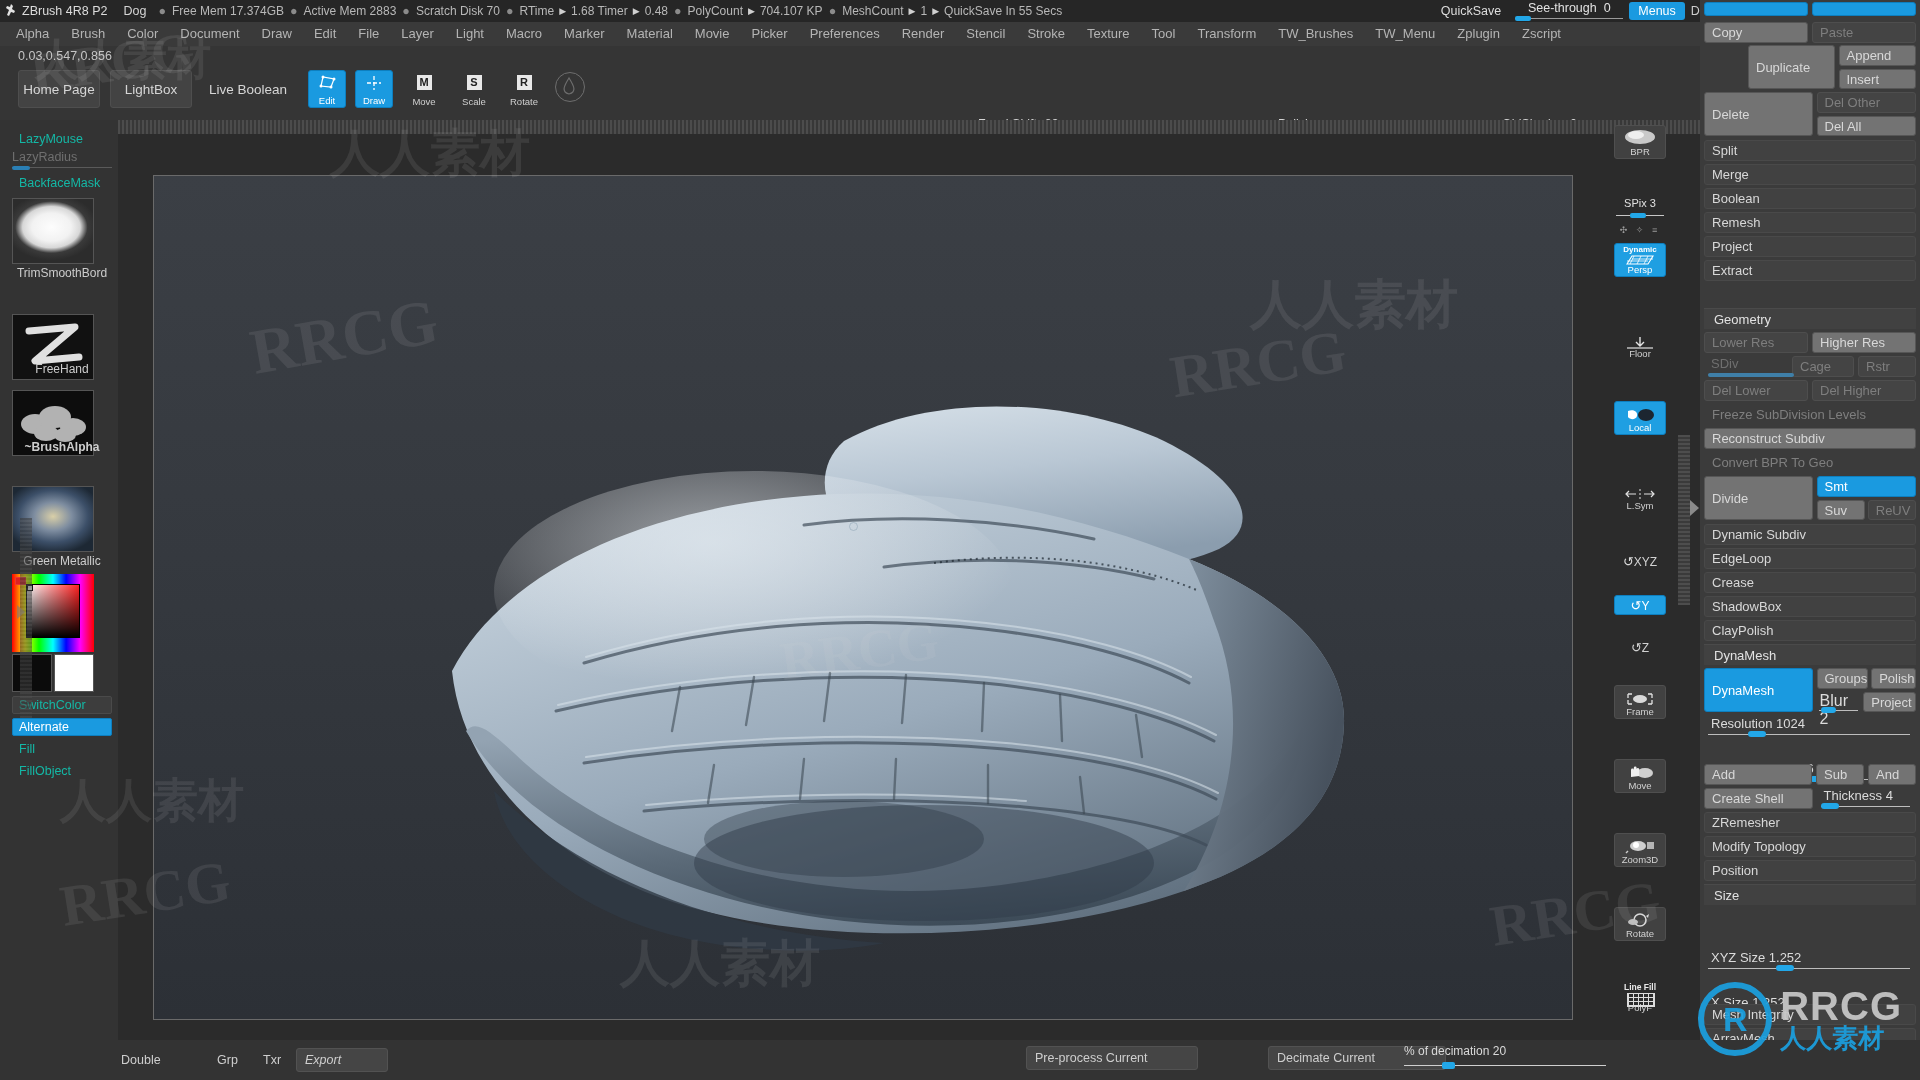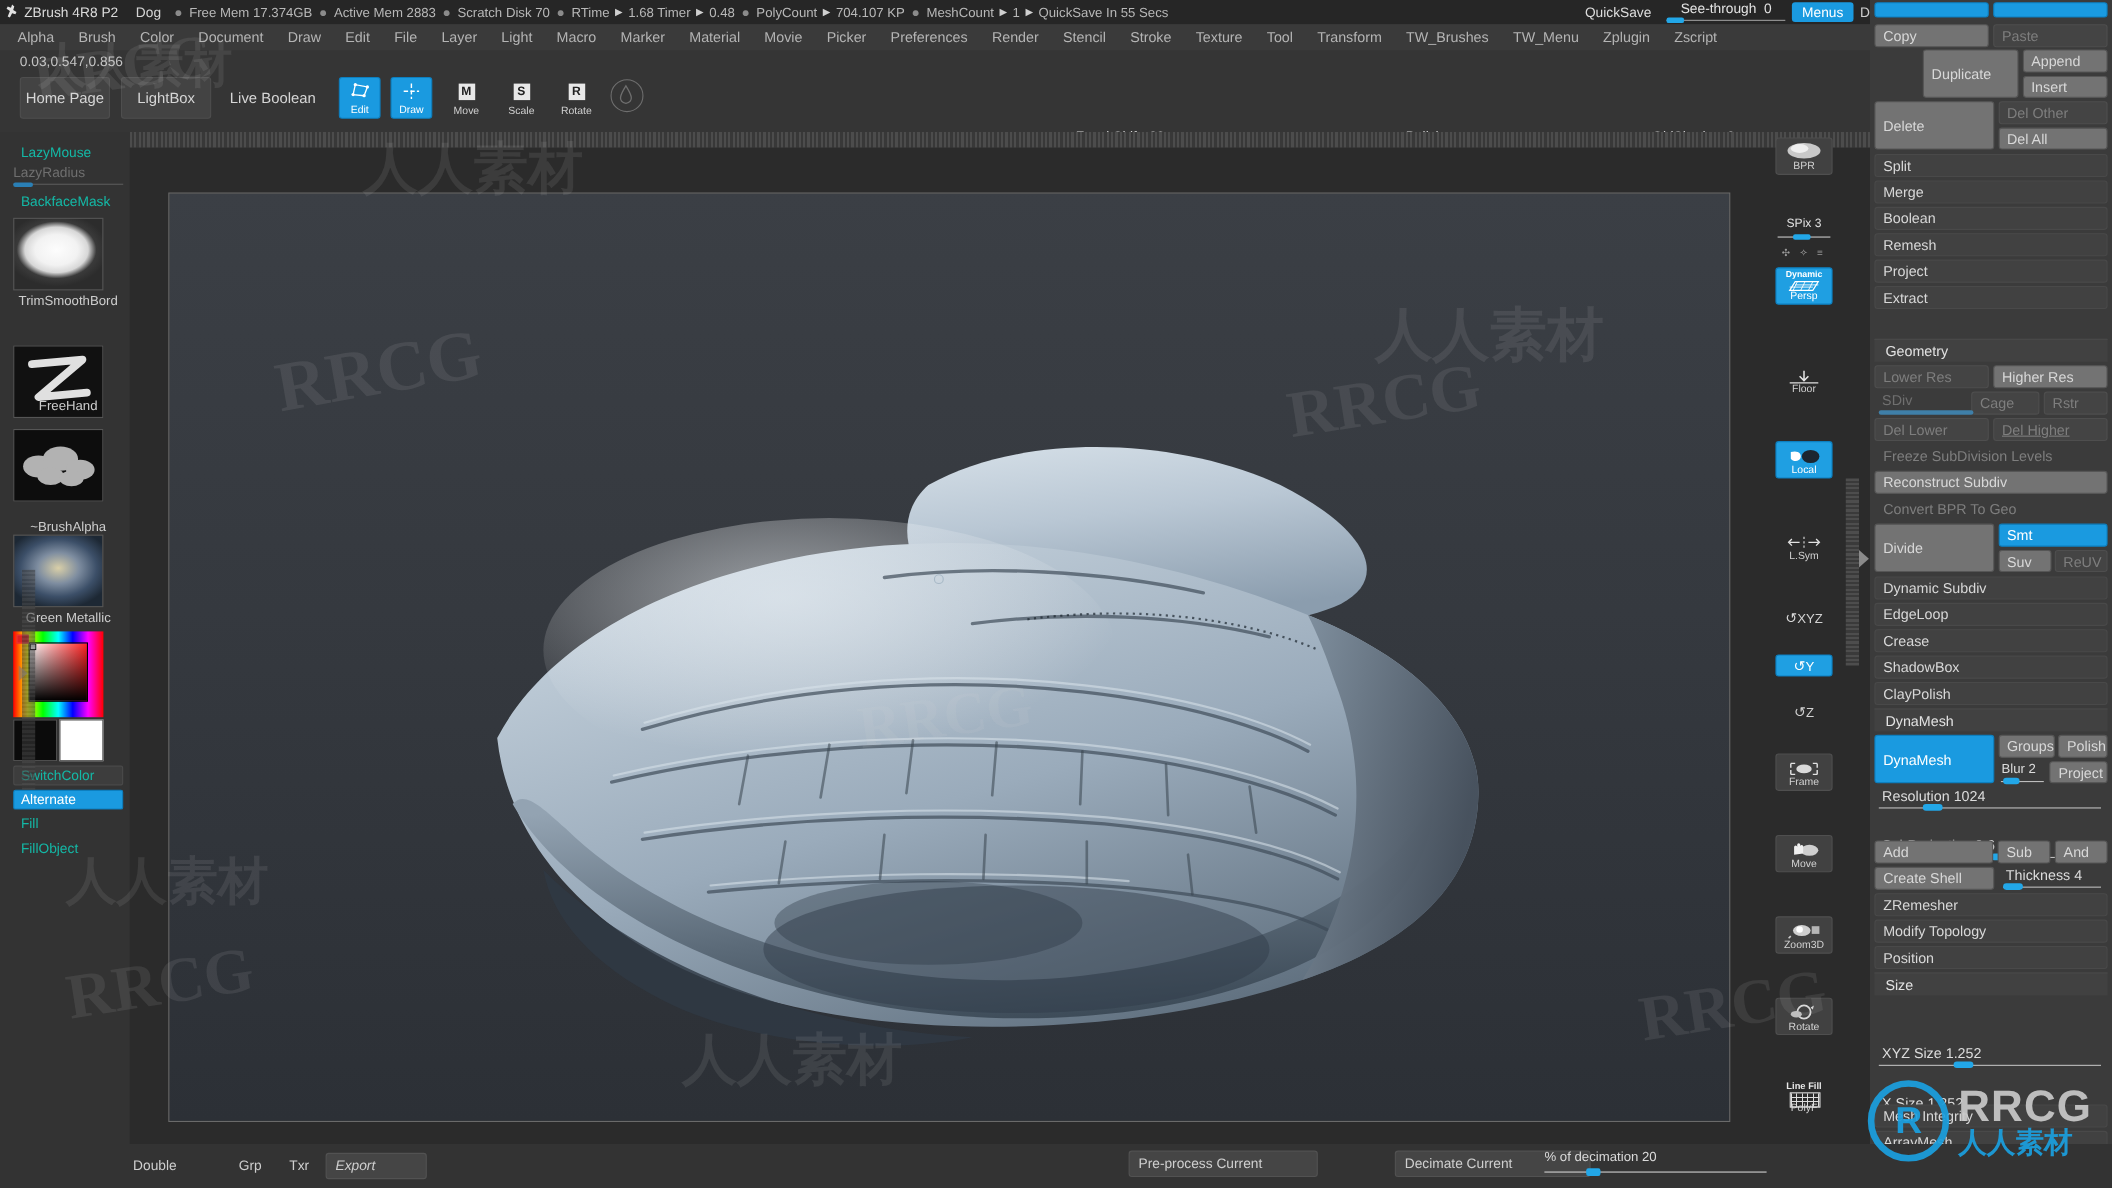--- a/index.html
+++ b/index.html
@@ -403,21 +403,21 @@
       <svg width="82" height="66" viewBox="0 0 82 66">
         <g fill="#cfcfcf" opacity=".85">
           <ellipse cx="22" cy="33" rx="14" ry="10"></ellipse>
             <ellipse cx="42" cy="26" rx="16" ry="11"></ellipse>
           <ellipse cx="60" cy="36" rx="13" ry="9"></ellipse>
             <ellipse cx="33" cy="42" rx="12" ry="8"></ellipse>
           <ellipse cx="52" cy="44" rx="11" ry="7"></ellipse>
         </g>
       </svg>
     </div>
-    <div class="swatch-cap" style="top:352px;">~BrushAlpha</div>
+    <div class="swatch-cap" style="top:320px;font-weight:bold;">~BrushAlpha</div>
 
     <div class="swatch sw-d" style="top:366px;"></div>
     <div class="swatch-cap" style="top:434px;">Green Metallic</div>
 
     <div class="colorpick" style="top:454px;">
       <div class="cp-inner"></div>
       <div class="cp-mark"></div>
       <div class="cp-dot"></div>
     </div>
     <div style="position:absolute; left:12px; top:534px; width:40px; height:38px; background:#0b0b0b; border:1px solid #555;"></div>
@@ -696,21 +696,21 @@
       <div class="rp-slider dim" style="flex:1;">
         <div class="lb">SDiv</div>
         <div class="tk" style="right:2px;"></div>
         <div class="kb" style="left:4px; width:86px; height:4px; background:#3f7fa8;"></div>
       </div>
       <div class="rp-btn dim" style="width:62px;">Cage</div>
       <div class="rp-btn dim" style="width:58px;">Rstr</div>
     </div>
     <div class="rp-row" style="top:380px; display:flex; gap:4px;">
       <div class="rp-btn dim" style="flex:1;">Del Lower</div>
-      <div class="rp-btn dim" style="flex:1;text-decoration:underline;">Del Higher</div>
+      <div class="rp-btn dim" style="flex:1;">Del Higher</div>
     </div>
     <div class="rp-row rp-btn dim" style="top:404px; background:transparent; border-color:transparent;">Freeze SubDivision Levels</div>
     <div class="rp-row rp-btn" style="top:428px;">Reconstruct Subdiv</div>
     <div class="rp-row rp-btn dim" style="top:452px; background:transparent; border-color:transparent;">Convert BPR To Geo</div>
 
     <div class="rp-row" style="top:476px; display:flex; gap:4px;">
       <div class="rp-btn" style="flex:1; height:44px;">Divide</div>
       <div style="flex:1; display:flex; flex-direction:column; gap:3px;">
         <div class="rp-btn blue" style="height:21px;">Smt</div>
         <div style="display:flex; gap:3px;">
@@ -729,21 +729,21 @@
 
     <div class="rp-row" style="top:668px; display:flex; gap:4px;">
       <div class="rp-btn blue" style="flex:1; height:44px;">DynaMesh</div>
       <div style="flex:1; display:flex; flex-direction:column; gap:3px;">
         <div style="display:flex; gap:3px;">
           <div class="rp-btn" style="flex:1; height:21px;">Groups</div>
           <div class="rp-btn" style="flex:1; height:21px;">Polish</div>
         </div>
         <div style="display:flex; gap:3px;">
           <div class="rp-slider" style="flex:1; height:20px;">
-            <div class="lb" style="font-size:12px; padding-left:3px;">Blur 2</div>
+            <div class="lb" style="font-size:16px; padding-left:3px;">Blur 2</div>
             <div class="tk" style="left:2px; right:2px; bottom:1px;"></div>
             <div class="kb" style="left:4px; bottom:-1px; width:15px;"></div>
           </div>
           <div class="rp-btn" style="flex:1; height:20px;">Project</div>
         </div>
       </div>
     </div>
 
     <div class="rp-row rp-slider" style="top:716px;">
       <div class="lb">Resolution 1024</div>

